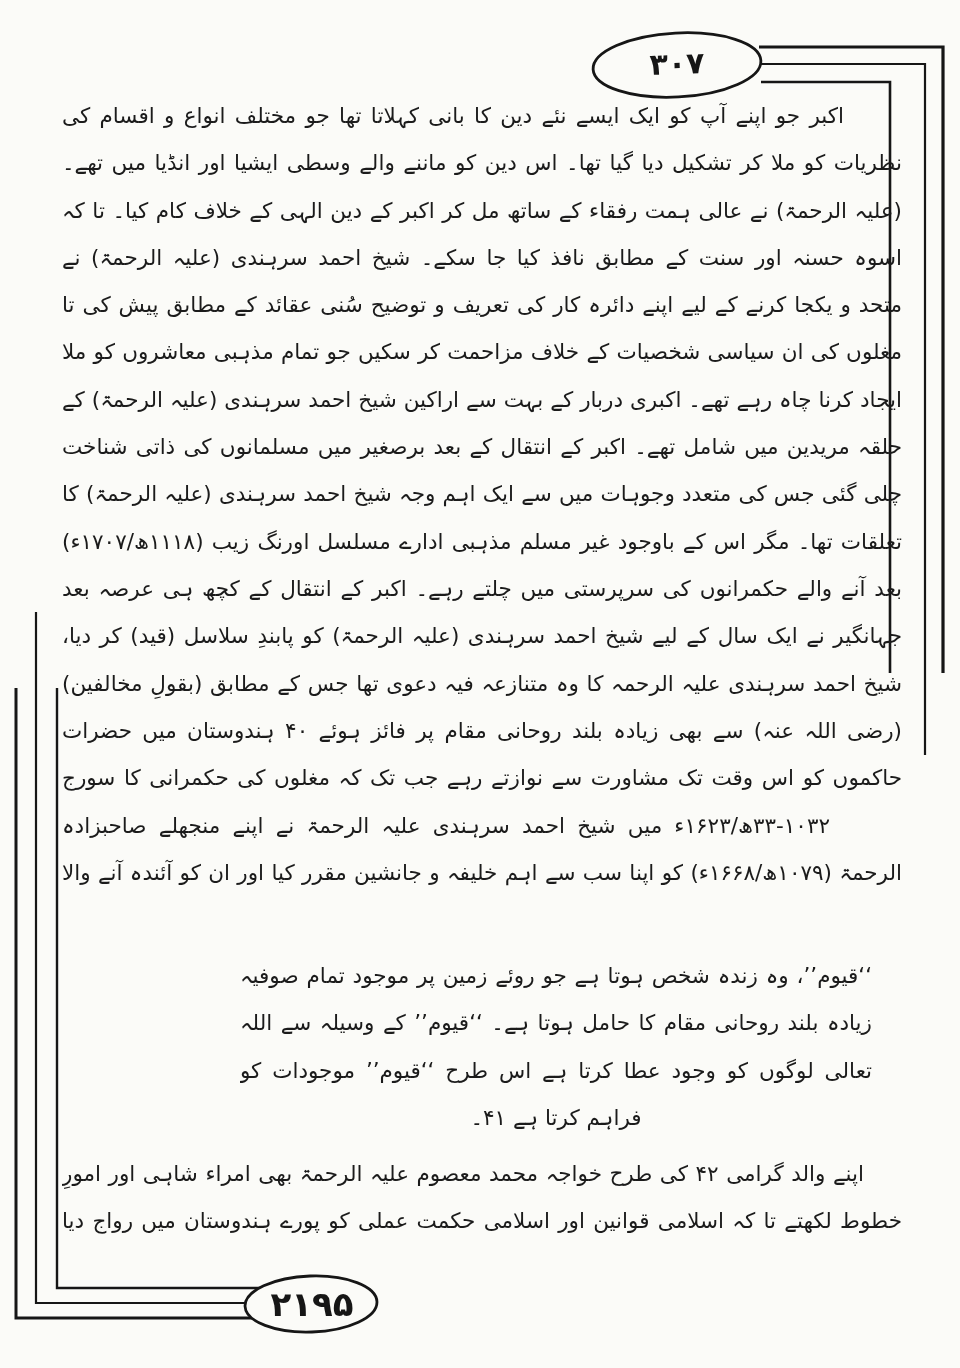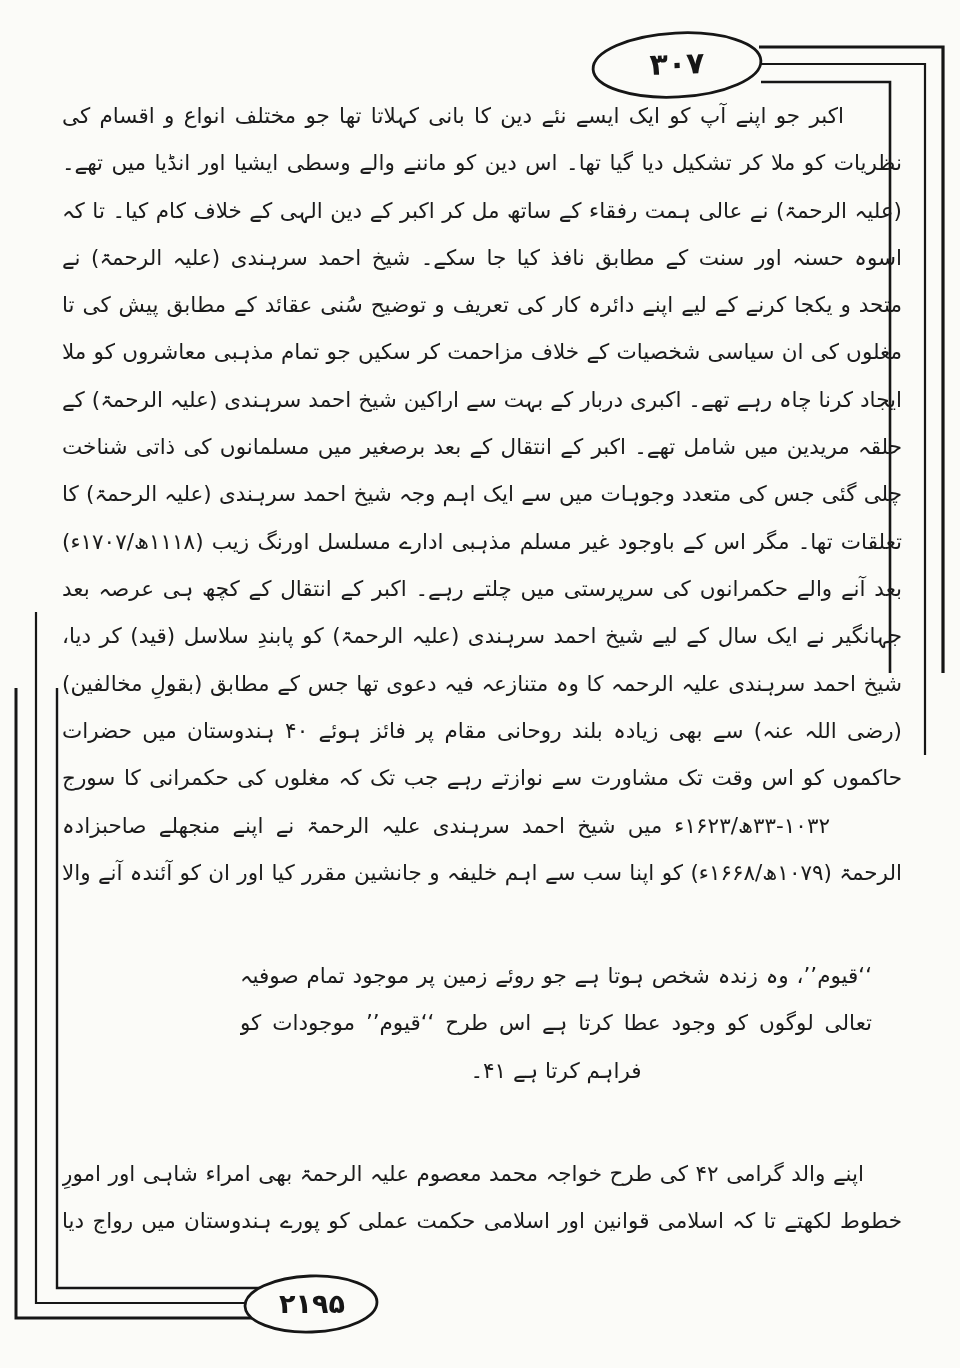--- a/index.html
+++ b/index.html
@@ -14,21 +14,21 @@
   .ornament{position:absolute;inset:0;pointer-events:none;}
   .pagenum{
     position:absolute;
     text-align:center;
     font-weight:700;
     color:#161616;
     letter-spacing:2px;
     direction:rtl;
   }
   .pagenum-top{left:596px;top:34px;width:162px;height:60px;line-height:60px;font-size:30px;transform:rotate(-2deg);}
-  .pagenum-bottom{left:248px;top:1278px;width:128px;height:40px;line-height:52px;font-size:27px;}
+  .pagenum-bottom{left:248px;top:1278px;width:128px;height:40px;line-height:52px;font-size:34px;}
   .textblock{
     position:absolute;
     direction:rtl;
     unicode-bidi:embed;
   }
   .line{
     height:47.3px;
     line-height:47.3px;
     font-size:21.5px;
     text-align:justify;
@@ -88,20 +88,21 @@
     <div class="line">حاکموں کو اس وقت تک مشاورت سے نوازتے رہے جب تک کہ مغلوں کی حکمرانی کا سورج غروب نہ ہو گیا۔</div>
   </div>
 
   <div class="textblock p2" dir="rtl">
     <div class="line indent-lg">۳۳-۱۰۳۲ھ/۱۶۲۳ء میں شیخ احمد سرہندی علیہ الرحمۃ نے اپنے منجھلے صاحبزادہ خواجہ محمد معصوم علیہ</div>
     <div class="line">الرحمۃ (۱۰۷۹ھ/۱۶۶۸ء) کو اپنا سب سے اہم خلیفہ و جانشین مقرر کیا اور ان کو آئندہ آنے والا ‘‘قیوم’’ قرار</div>
   </div>
 
   <div class="textblock quote" dir="rtl">
     <div class="line">‘‘قیوم’’، وہ زندہ شخص ہوتا ہے جو روئے زمین پر موجود تمام صوفیہ سے</div>
+    <div class="line">زیادہ بلند روحانی مقام کا حامل ہوتا ہے۔ ‘‘قیوم’’ کے وسیلہ سے اللہ</div>
     <div class="line">تعالی لوگوں کو وجود عطا کرتا ہے اس طرح ‘‘قیوم’’ موجودات کو قوت</div>
     <div class="line center">فراہم کرتا ہے ۴۱۔</div>
   </div>
 
   <div class="textblock p3" dir="rtl">
     <div class="line indent-sm">اپنے والد گرامی ۴۲ کی طرح خواجہ محمد معصوم علیہ الرحمۃ بھی امراء شاہی اور امورِ مملکت چلانے والوں کو</div>
     <div class="line">خطوط لکھتے تا کہ اسلامی قوانین اور اسلامی حکمت عملی کو پورے ہندوستان میں رواج دیا جائے‘ اور شرعی</div>
   </div>
 
 </div>

